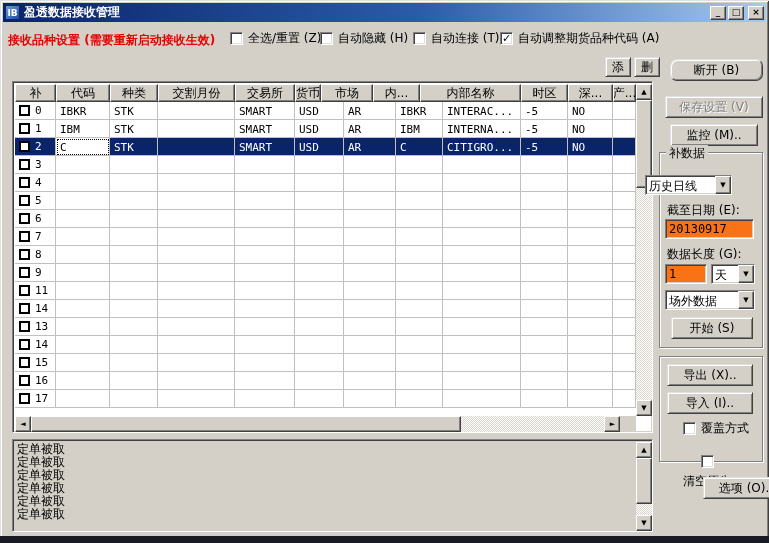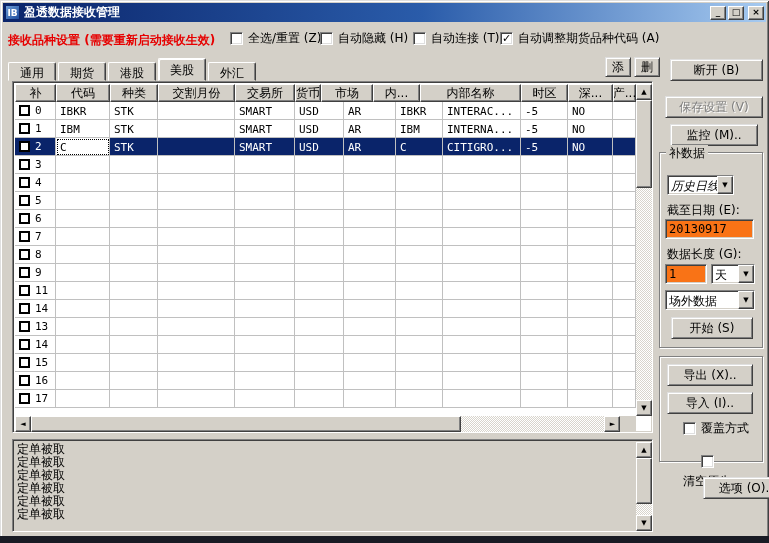--- a/index.html
+++ b/index.html
@@ -148,27 +148,20 @@
       <div class="cb-group" style="left: 413px; top: 31px;">
         <span class="cbx"></span>
         <span>自动连接 (T)</span>
       </div>
       <div class="cb-group" style="left: 500px; top: 31px;">
         <span class="cbx">✓</span>
         <span>自动调整期货品种代码 (A)</span>
       </div>
     </div>
 
-  <div class="tabs" id="tabs">
-      <div class="tab">通用</div>
-      <div class="tab">期货</div>
-      <div class="tab">港股</div>
-      <div class="tab active">美股</div>
-      <div class="tab">外汇</div>
-    </div>
   <div class="btn" style="left:605px; top:57px; width:26px; height:20px;">添</div>
   <div class="btn" style="left:634px; top:57px; width:26px; height:20px;">删</div>
 
   <div class="table-wrap">
     <div class="table-inner">
       <div class="table-main">
         <div class="thead" id="table-header">
             <div class="hcell" style="width: 41px;">补</div>
             <div class="hcell" style="width: 54px;">代码</div>
             <div class="hcell" style="width: 48px;">种类</div>
@@ -501,28 +494,28 @@
           <div class="log-line">定单被取</div>
         </div>
       <div class="vscroll dither log-vscroll">
         <div class="sb-btn" style="left:0; top:0;">▲</div>
         <div class="sb-thumb" style="left:0; top:16px; width:16px; height:46px;"></div>
         <div class="sb-btn" style="left:0; bottom:0;">▼</div>
       </div>
     </div>
   </div>
 
-  <div class="btn" style="left:670px; top:59px; width:93px; height:22px;">断开 (B)</div>
+  <div class="btn" style="left:670px; top:59px; width:93px; height:22px;border-radius:7px;">断开 (B)</div>
   <div class="btn disabled" style="left:665px; top:96px; width:98px; height:22px;">保存设置 (V)</div>
   <div class="btn" style="left:670px; top:124px; width:88px; height:22px;">监控 (M)..</div>
 
   <div class="group" style="left:659px; top:152px; width:104px; height:196px;">
     <div class="group-label">补数据</div>
   </div>
-  <div class="combo" style="left:667px; top:175px; width:67px; height:20px;font-style:italic;">
+  <div class="combo" style="left:645px; top:175px; width:87px; height:20px;">
     <span class="combo-text">历史日线</span>
     <span class="combo-btn">▼</span>
   </div>
   <div class="plain-label" style="left:667px; top:202px;">截至日期 (E):</div>
   <input class="field" style="left: 665px; top: 219px; width: 89px; height: 20px;" value="20130917">
   <div class="plain-label" style="left:667px; top:246px;">数据长度 (G):</div>
   <input class="field" style="left: 665px; top: 264px; width: 42px; height: 20px;" value="1">
   <div class="combo" style="left:711px; top:264px; width:44px; height:20px;">
     <span class="combo-text">天</span>
     <span class="combo-btn">▼</span>

